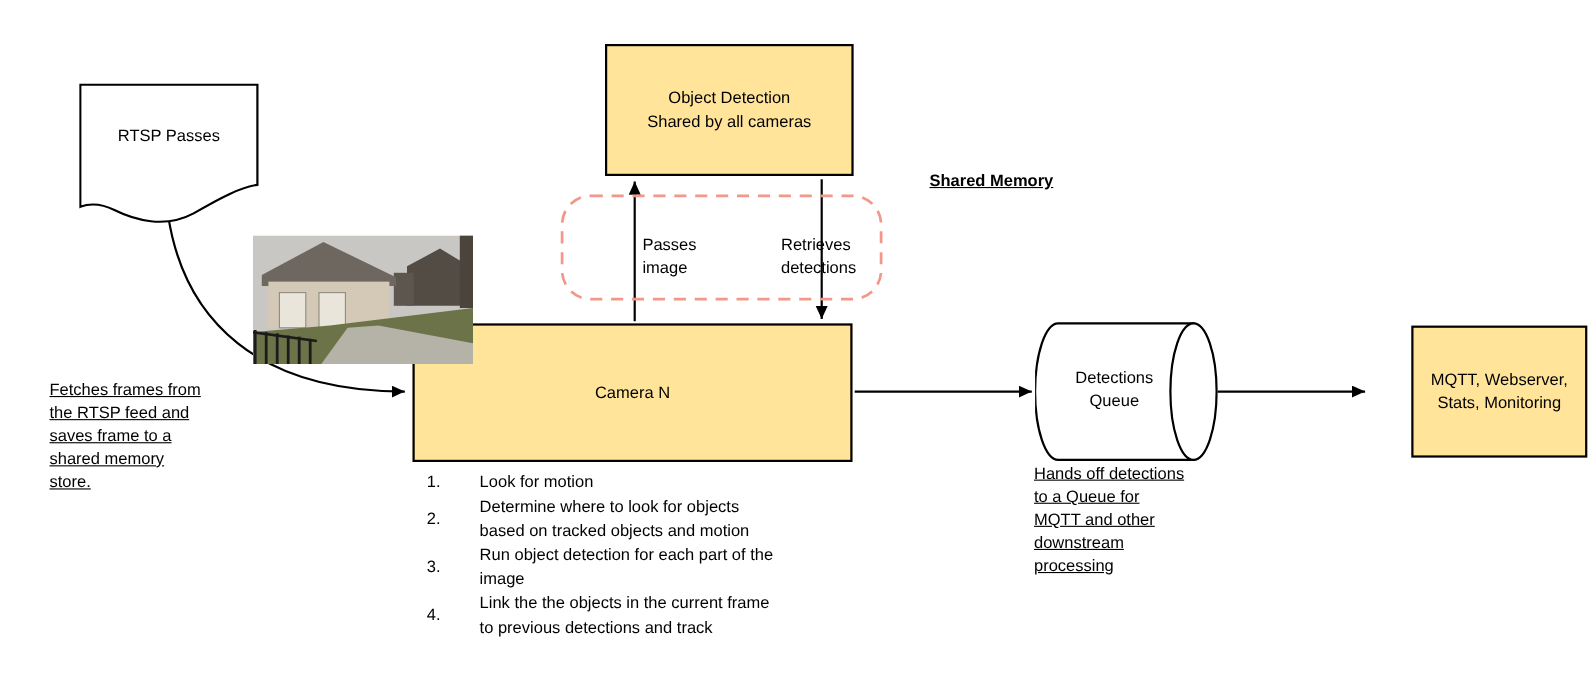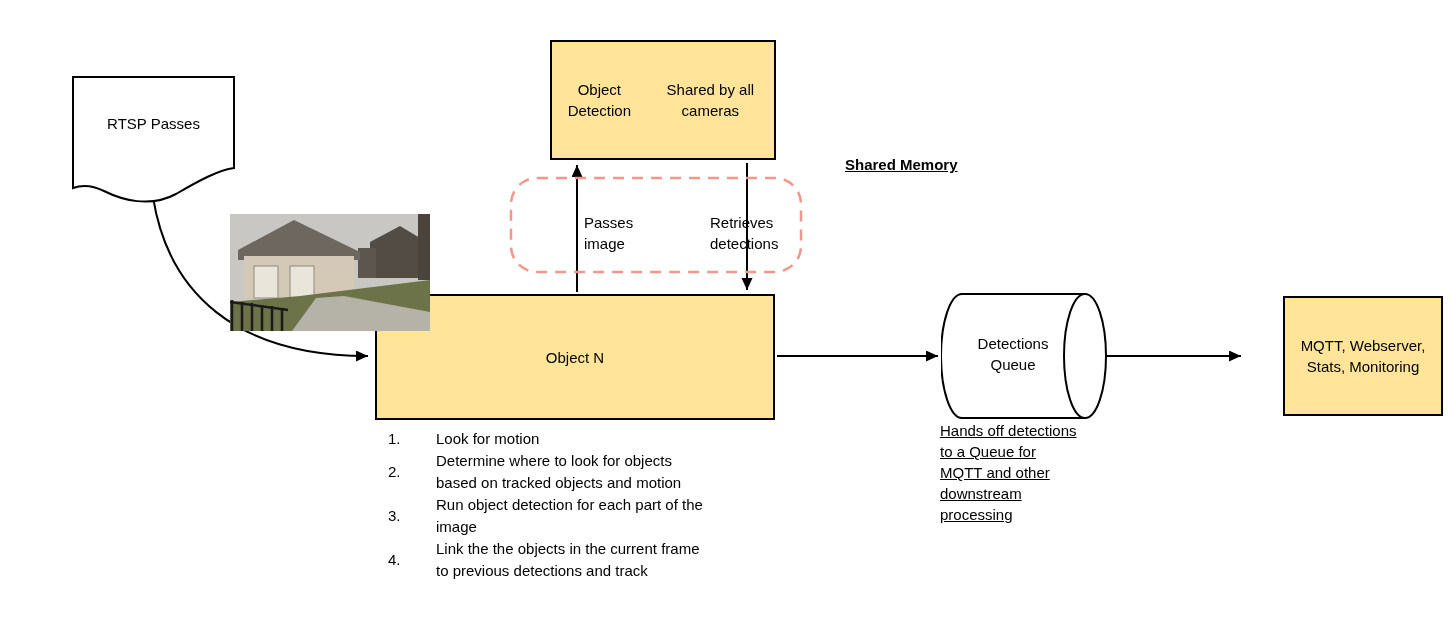--- a/index.html
+++ b/index.html
@@ -15,21 +15,21 @@
     line-height: 21px;
   }
   .abs { position: absolute; }
   .overlay { position: absolute; left: 0; top: 0; pointer-events: none; }
 
   .node-box {
     position: absolute;
     background: #ffe49a;
     border: 2px solid #000;
     display: flex;
-    flex-direction: row;
+    flex-direction: column;
     align-items: center;
     justify-content: center;
     text-align: center;
   }
   .pre { white-space: pre-line; }
   .italic { }
   .bold { font-weight: bold; }
 
   .doc-label {
     position: absolute;
@@ -106,21 +106,21 @@
   <div class="edge-label" style="left:536px; top:212px;margin-left:48px;">Passes
 image</div>
   <div class="edge-label" style="left:710px; top:212px;">Retrieves
 detections</div>
 
   <div class="note" style="left:845px; top:133px; width:215px;">
     <span class="bold">Shared Memory</span>
   </div>
 
   <div class="node-box" style="left:375px; top:294px; width:400px; height:126px;">
-    <div>Object N</div>
+    <div>Camera N</div>
   </div>
 
   <div class="snapshot">
     <svg width="200" height="117" viewBox="0 0 200 117">
       <rect width="200" height="117" fill="#c9c7c3"></rect>
       <polygon points="140,28 170,12 200,30 200,64 140,64" fill="#524c45"></polygon>
       <rect x="128" y="34" width="18" height="30" fill="#5d564e"></rect>
       <polygon points="8,36 64,6 130,38 130,46 8,46" fill="#6e675f"></polygon>
       <rect x="14" y="42" width="110" height="42" fill="#d3c9b6"></rect>
       <rect x="24" y="52" width="24" height="32" fill="#e9e5da" stroke="#8f8a80"></rect>
@@ -133,20 +133,25 @@
         <line x1="2" y1="86" x2="2" y2="117"></line>
         <line x1="12" y1="88" x2="12" y2="117"></line>
         <line x1="22" y1="89" x2="22" y2="117"></line>
         <line x1="32" y1="91" x2="32" y2="117"></line>
         <line x1="42" y1="92" x2="42" y2="117"></line>
         <line x1="52" y1="94" x2="52" y2="117"></line>
       </g>
     </svg>
   </div>
 
+  <div class="note" style="left:45px; top:344px; width:180px;">Fetches frames from
+the RTSP feed and
+saves frame to a
+shared memory
+store.</div>
 
   <ol class="steps">
     <li>
         <span class="step-text">Look for motion</span>
       </li>
     <li>
         <span class="step-text">Determine where to look for objects
 based on tracked objects and motion</span>
       </li>
     <li>

